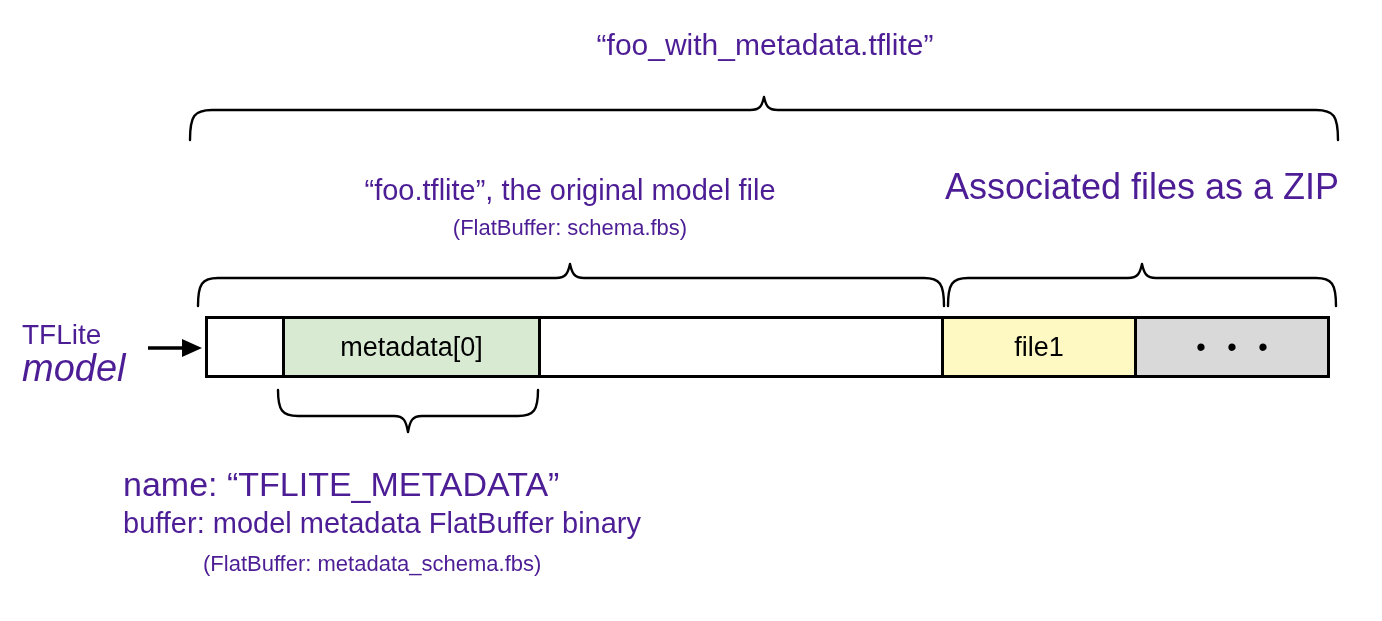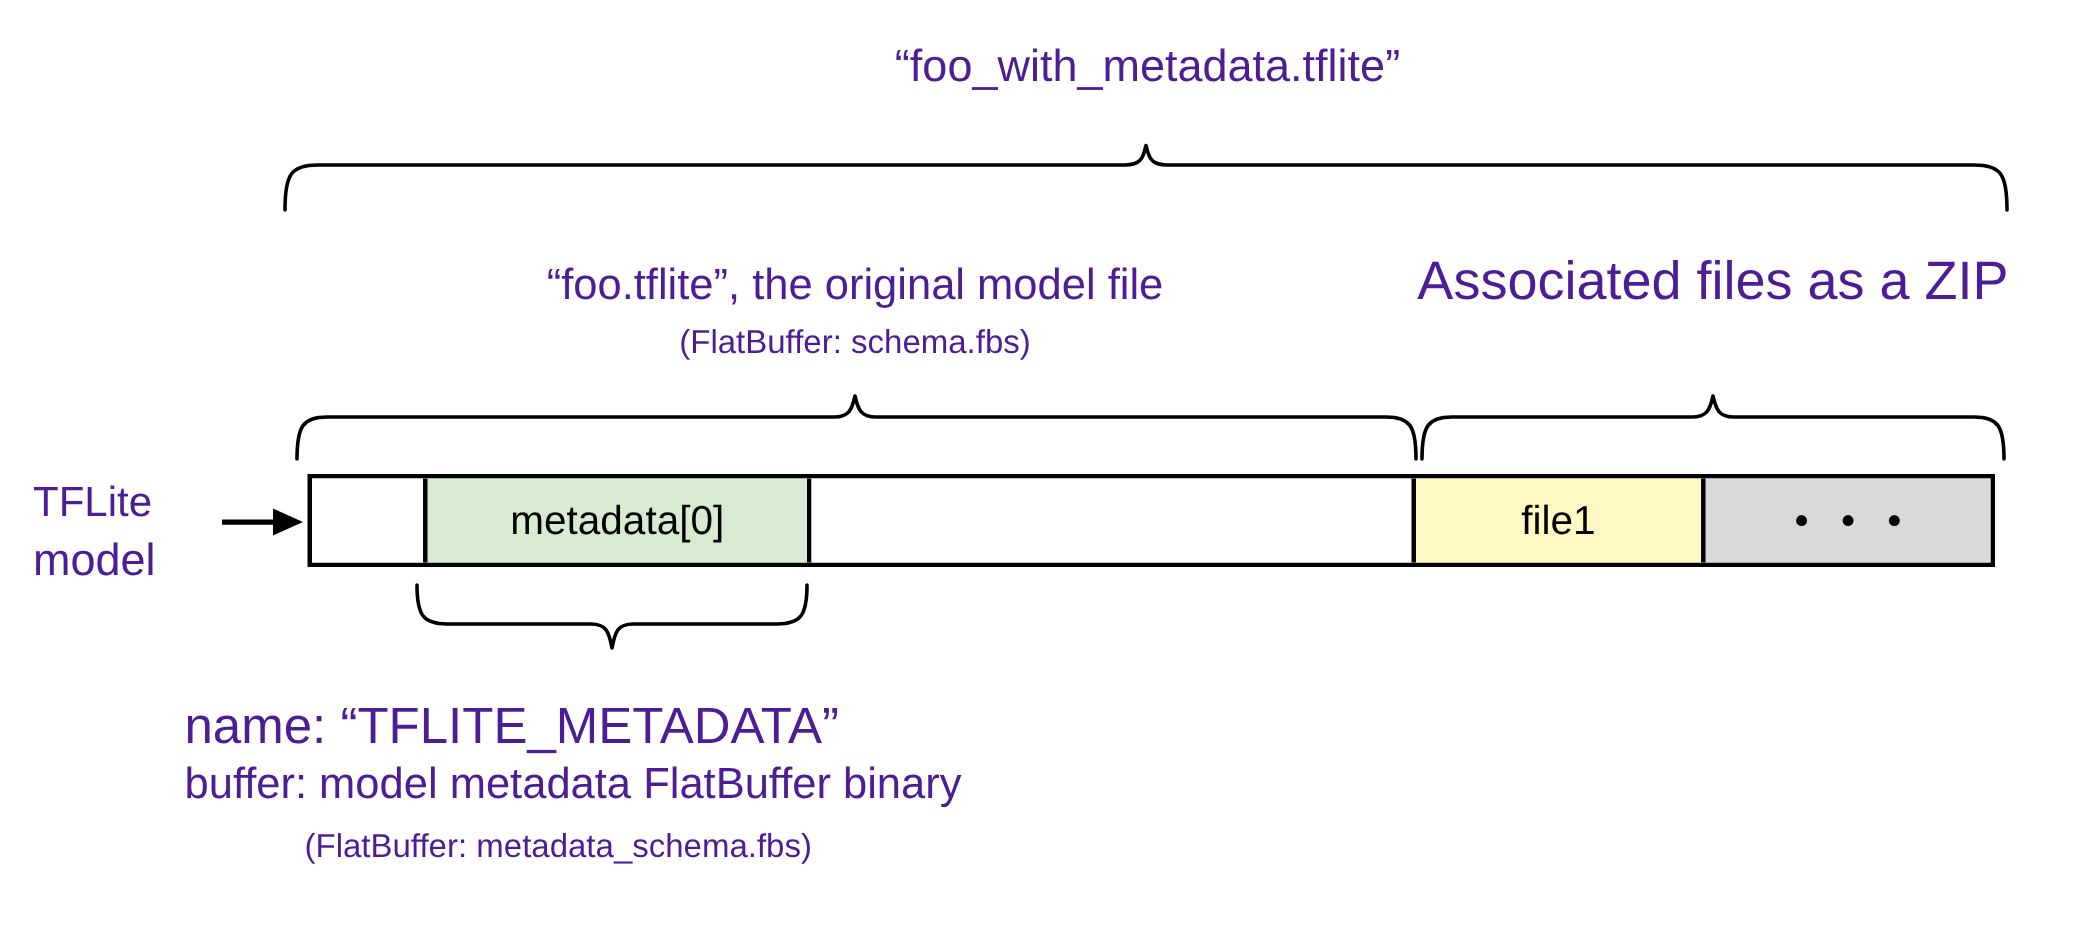--- a/index.html
+++ b/index.html
@@ -109,21 +109,21 @@
     <path d="M 2 44
              C 2 22, 6 16, 22 16
              L 182 16
              C 192 16, 194 11, 196 2
              C 198 11, 200 16, 210 16
              L 370 16
              C 386 16, 390 22, 390 44"></path>
   </svg>
 
   <div class="txt" style="left:22px; top:318px; font-size:28px;">TFLite</div>
-  <div class="txt" style="left:22px; top:356px; font-size:30px;">model</div>
+  <div class="txt" style="left:22px; top:346px; font-size:38px;font-style:italic;">model</div>
 
   <svg class="arrow-svg" style="left:148px; top:337px;" width="56" height="22" viewBox="0 0 56 22">
     <line x1="0" y1="11" x2="40" y2="11" stroke="#000" stroke-width="3.5"></line>
     <polygon points="34,2 54,11 34,20" fill="#000"></polygon>
   </svg>
 
   <div id="bar">
     <div class="cell cell-pad"></div>
     <div class="cell cell-metadata">metadata[0]</div>
     <div class="cell cell-rest"></div>

